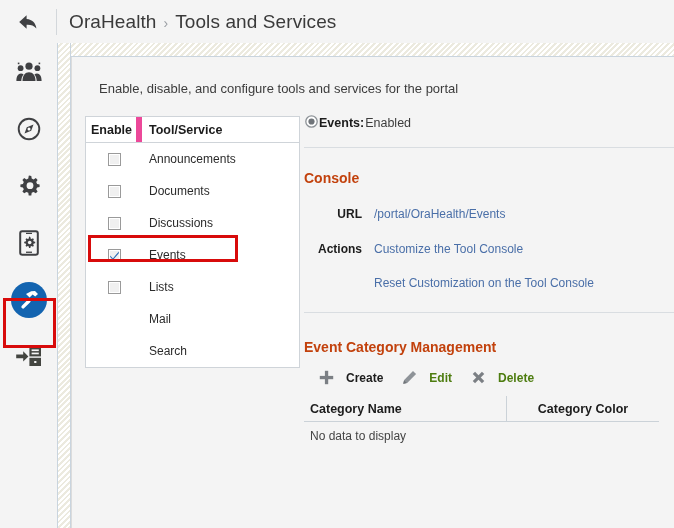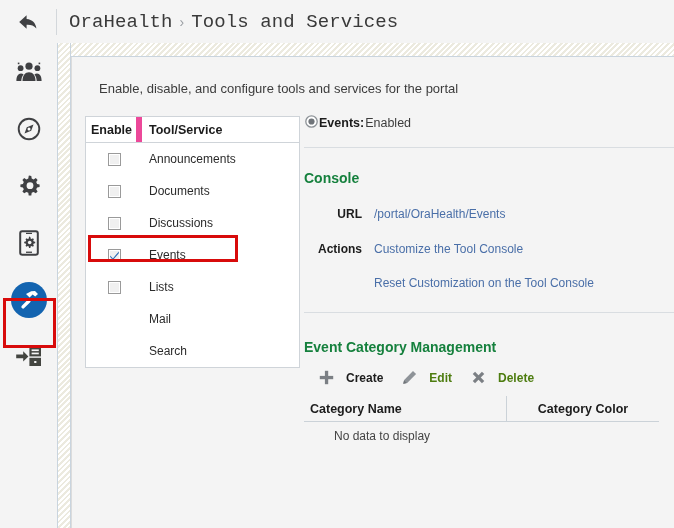--- a/index.html
+++ b/index.html
@@ -33,21 +33,20 @@
   }
   #breadcrumb {
     display: flex; align-items: baseline;
     padding-left: 12px;
     white-space: nowrap;
   }
   .crumb {
     font-size: 19px;
     color: #3a3a3a;
     letter-spacing: .1px;
-    font-family: Liberation Mono, monospace;
   }
   .crumb.link { cursor: pointer; }
   .crumb-sep {
     font-size: 14px;
     color: #9a9ea3;
     padding: 0 7px;
   }
 
   
   #rail {
@@ -203,21 +202,21 @@
   #status-row .value {
     font-size: 12.5px; color: #3c3c3c;
   }
   .hr {
     height: 1px;
     background: #d9dde1;
     margin: 13px 0 0 0;
     width: 371px;
   }
   .section-title {
-    font-size: 14px; font-weight: bold; color: #15803d;
+    font-size: 14px; font-weight: bold; color: #c2410c;
     margin-top: 22px;
   }
   .field-row {
     display: flex;
     margin-top: 21px;
   }
   .field-row .fl {
     width: 58px;
     text-align: right;
     font-size: 12px; font-weight: bold; color: #1c1c1c;
@@ -262,21 +261,20 @@
   }
   #cat-head .ch {
     font-size: 12.5px; font-weight: bold; color: #1c1c1c;
     display: flex; align-items: center;
   }
   #cat-head .ch.name { width: 196px; padding-left: 6px; border-right: 1px solid #cbd2d8; }
   #cat-head .ch.color { flex: 1; justify-content: center; }
   #cat-empty {
     font-size: 12px; color: #444444;
     padding: 7px 0 0 6px;
-    margin-left: 24px;
   }
 </style>
 </head>
 <body>
 
 <div id="header">
 
   <div id="back-btn">
     <span>
       <svg width="22" height="18" viewBox="0 0 22 18">

